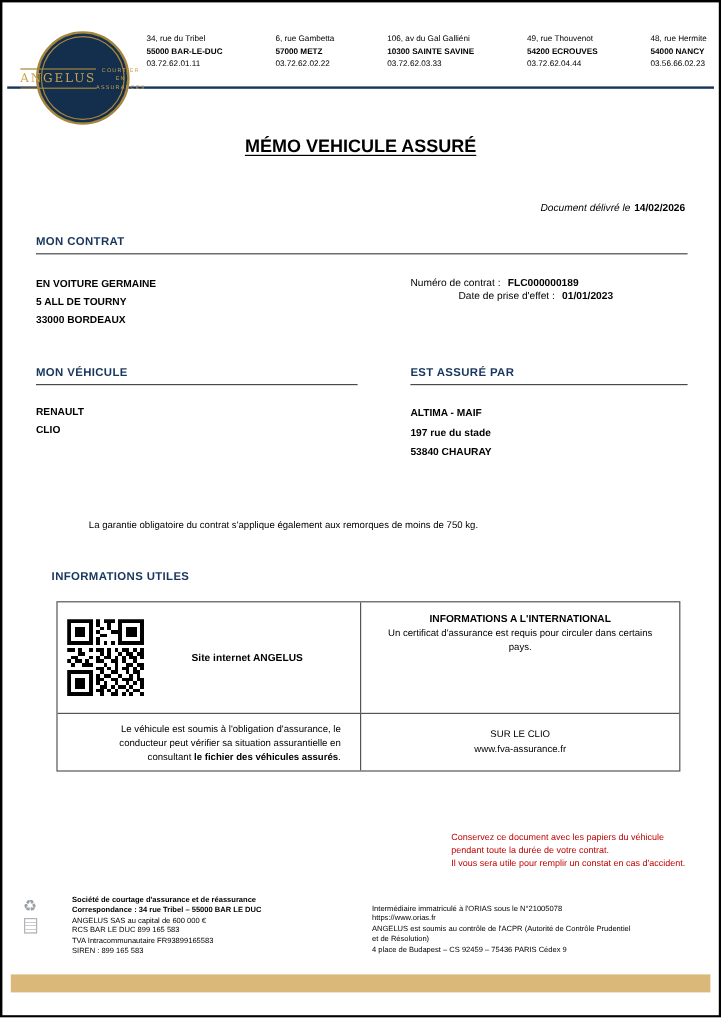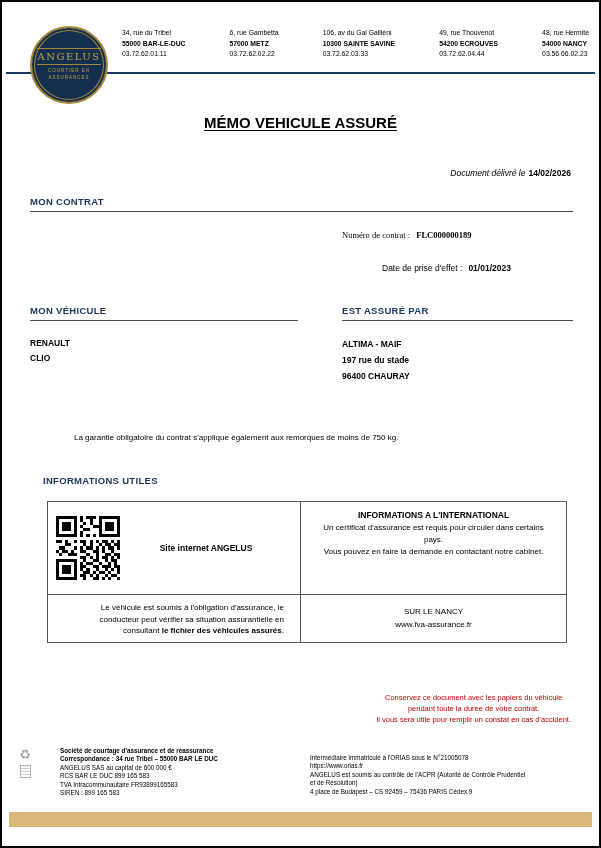--- a/index.html
+++ b/index.html
@@ -10,21 +10,21 @@
     font-family:"Liberation Sans", sans-serif; color:#000;
   }
   .b { font-weight:bold; }
 
   
   .header-rule { position:absolute; top:70px; left:4px; right:4px; height:2px; background:#17365d; }
   .logo {
     position:absolute; top:24px; left:28px; width:78px; height:78px; border-radius:50%;
     background:#142e4d; border:2px solid #a5863c;
     box-shadow: inset 0 0 0 2px #142e4d, inset 0 0 0 3px #a5863c;
-    display:flex; flex-direction:column; align-items:center; justify-content:center;
+    display:flex; flex-direction:row; align-items:center; justify-content:center;
     z-index:3; text-align:center;
   }
   .logo-name { color:#c9a44c; font-family:"DejaVu Serif", serif; font-size:10px; letter-spacing:1.5px; border-top:1px solid #a5863c; border-bottom:1px solid #a5863c; padding:2px 0; }
   .logo-sub { color:#c9a44c; font-size:4.5px; letter-spacing:1px; margin-top:3px; width:48px; line-height:1.5; }
   .agencies { position:absolute; top:26px; left:120px; right:10px; display:flex; justify-content:space-between; }
   .agency { font-size:6.8px; line-height:1.55; }
 
   
   .title { position:absolute; top:112px; left:0; width:100%; text-align:center;
     font-size:15px; font-weight:bold; }
@@ -64,21 +64,21 @@
   .qr rect.w { fill:#fff; }
   .qr-caption { flex:1; text-align:center; font-weight:bold; font-size:8.5px; }
   .cell-intl { padding:7px 12px 0; text-align:center; line-height:1.45; }
   .cell-intl .t { font-weight:bold; font-size:8.5px; margin-bottom:1px; }
   .cell-fva { padding:7px 16px 0; text-align:right; line-height:1.45; }
   .cell-site { display:flex; flex-direction:column; align-items:center; justify-content:center; line-height:1.6; }
 
   
   .presumption { position:absolute; top:649px; left:28px; width:552px; font-size:8.5px; line-height:1.55; }
   .presumption .u { text-decoration:underline; }
-  .red-notice { position:absolute; top:691px; right:28px; text-align:center;
+  .red-notice { position:absolute; top:691px; right:28px; text-align:left;
     color:#c00000; font-size:7.5px; line-height:1.45; }
 
   
   .eco { position:absolute; top:746px; left:13px; width:20px; text-align:center; color:#9aa0a6; }
   .eco .r { font-size:13px; line-height:14px; }
   .eco .doc { width:11px; height:13px; border:1px solid #b0b4b8; margin:3px auto 0;
     background:repeating-linear-gradient(#fff 0 2px, #c9cdd1 2px 3px); }
   .foot-left { position:absolute; top:745px; left:58px; font-size:6.3px; line-height:8.4px; }
   .foot-right { position:absolute; top:752px; left:308px; font-size:6.3px; line-height:8.4px; }
   .gold-bar { position:absolute; top:810px; left:7px; right:7px; height:15px; background:#d9b87a; }
@@ -121,40 +121,45 @@
     </div>
   </div>
 
   <div class="title"><span>MÉMO VEHICULE ASSURÉ</span></div>
   <div class="delivered">
     <span>Document délivré le</span><span class="date">14/02/2026</span>
   </div>
 
   <div class="sec-h" style="top:194px; left:28px;">MON CONTRAT</div>
   <div class="rule" style="top:209px; left:28px; right:26px;"></div>
-  <div class="kv" style="top:228px;font-family:Liberation Serif, serif;">
+  <div class="holder">
+    <div>EN VOITURE GERMAINE</div>
+    <div>5 ALL DE TOURNY</div>
+    <div>33000 BORDEAUX</div>
+  </div>
+  <div class="kv" style="top:228px;">
     <span>Numéro de contrat :</span><span class="val">FLC000000189</span>
   </div>
-  <div class="kv" style="top:261px;padding-left:40px;">
+  <div class="kv" style="top:239px;padding-left:40px;">
     <span>Date de prise d'effet :</span><span class="val">01/01/2023</span>
   </div>
 
   <div class="sec-h" style="top:303px; left:28px;">MON VÉHICULE</div>
   <div class="rule" style="top:318px; left:28px; width:268px;"></div>
   <div class="sec-h" style="top:303px; left:340px;">EST ASSURÉ PAR</div>
   <div class="rule" style="top:318px; left:340px; right:26px;"></div>
 
   <div class="veh-make">
     <div>RENAULT</div>
     <div>CLIO</div>
   </div>
   <div class="insurer">
     <div>ALTIMA - MAIF</div>
     <div>197 rue du stade</div>
-    <div>96400 CHAURAY</div>
+    <div>53840 CHAURAY</div>
   </div>
   <div class="trailer">La garantie obligatoire du contrat s'applique également aux remorques de moins de 750 kg.</div>
 
   <div class="sec-h info-h">INFORMATIONS UTILES</div>
   <div class="info-table">
     <div class="cell cell-qr">
       <svg class="qr" viewBox="0 0 21 21">
         <rect class="w" x="0" y="0" width="21" height="21"></rect>
         <rect x="0" y="0" width="7" height="7"></rect>
           <rect class="w" x="1" y="1" width="5" height="5"></rect>
@@ -250,27 +255,26 @@
           <rect x="12" y="20" width="2" height="1"></rect>
         <rect x="15" y="20" width="1" height="1"></rect>
           <rect x="17" y="20" width="1" height="1"></rect>
           <rect x="20" y="20" width="1" height="1"></rect>
       </svg>
       <div class="qr-caption">Site internet ANGELUS</div>
     </div>
     <div class="cell col2 cell-intl">
       <div class="t">INFORMATIONS A L'INTERNATIONAL</div>
       <div>Un certificat d'assurance est requis pour circuler dans certains pays.</div>
-      <div>Vous pouvez en faire la demande en contactant notre cabinet.</div>
     </div>
     <div class="cell row2 cell-fva">
       <span>Le véhicule est soumis à l'obligation d'assurance, le conducteur peut vérifier sa situation assurantielle en consultant </span><span class="b">le fichier des véhicules assurés</span><span>.</span>
     </div>
     <div class="cell col2 row2 cell-site">
-      <div>SUR LE NANCY</div>
+      <div>SUR LE CLIO</div>
       <div>www.fva-assurance.fr</div>
     </div>
   </div>
 
 
   <div class="red-notice">
     <div>Conservez ce document avec les papiers du véhicule</div>
     <div>pendant toute la durée de votre contrat.</div>
     <div>Il vous sera utile pour remplir un constat en cas d'accident.</div>
   </div>

